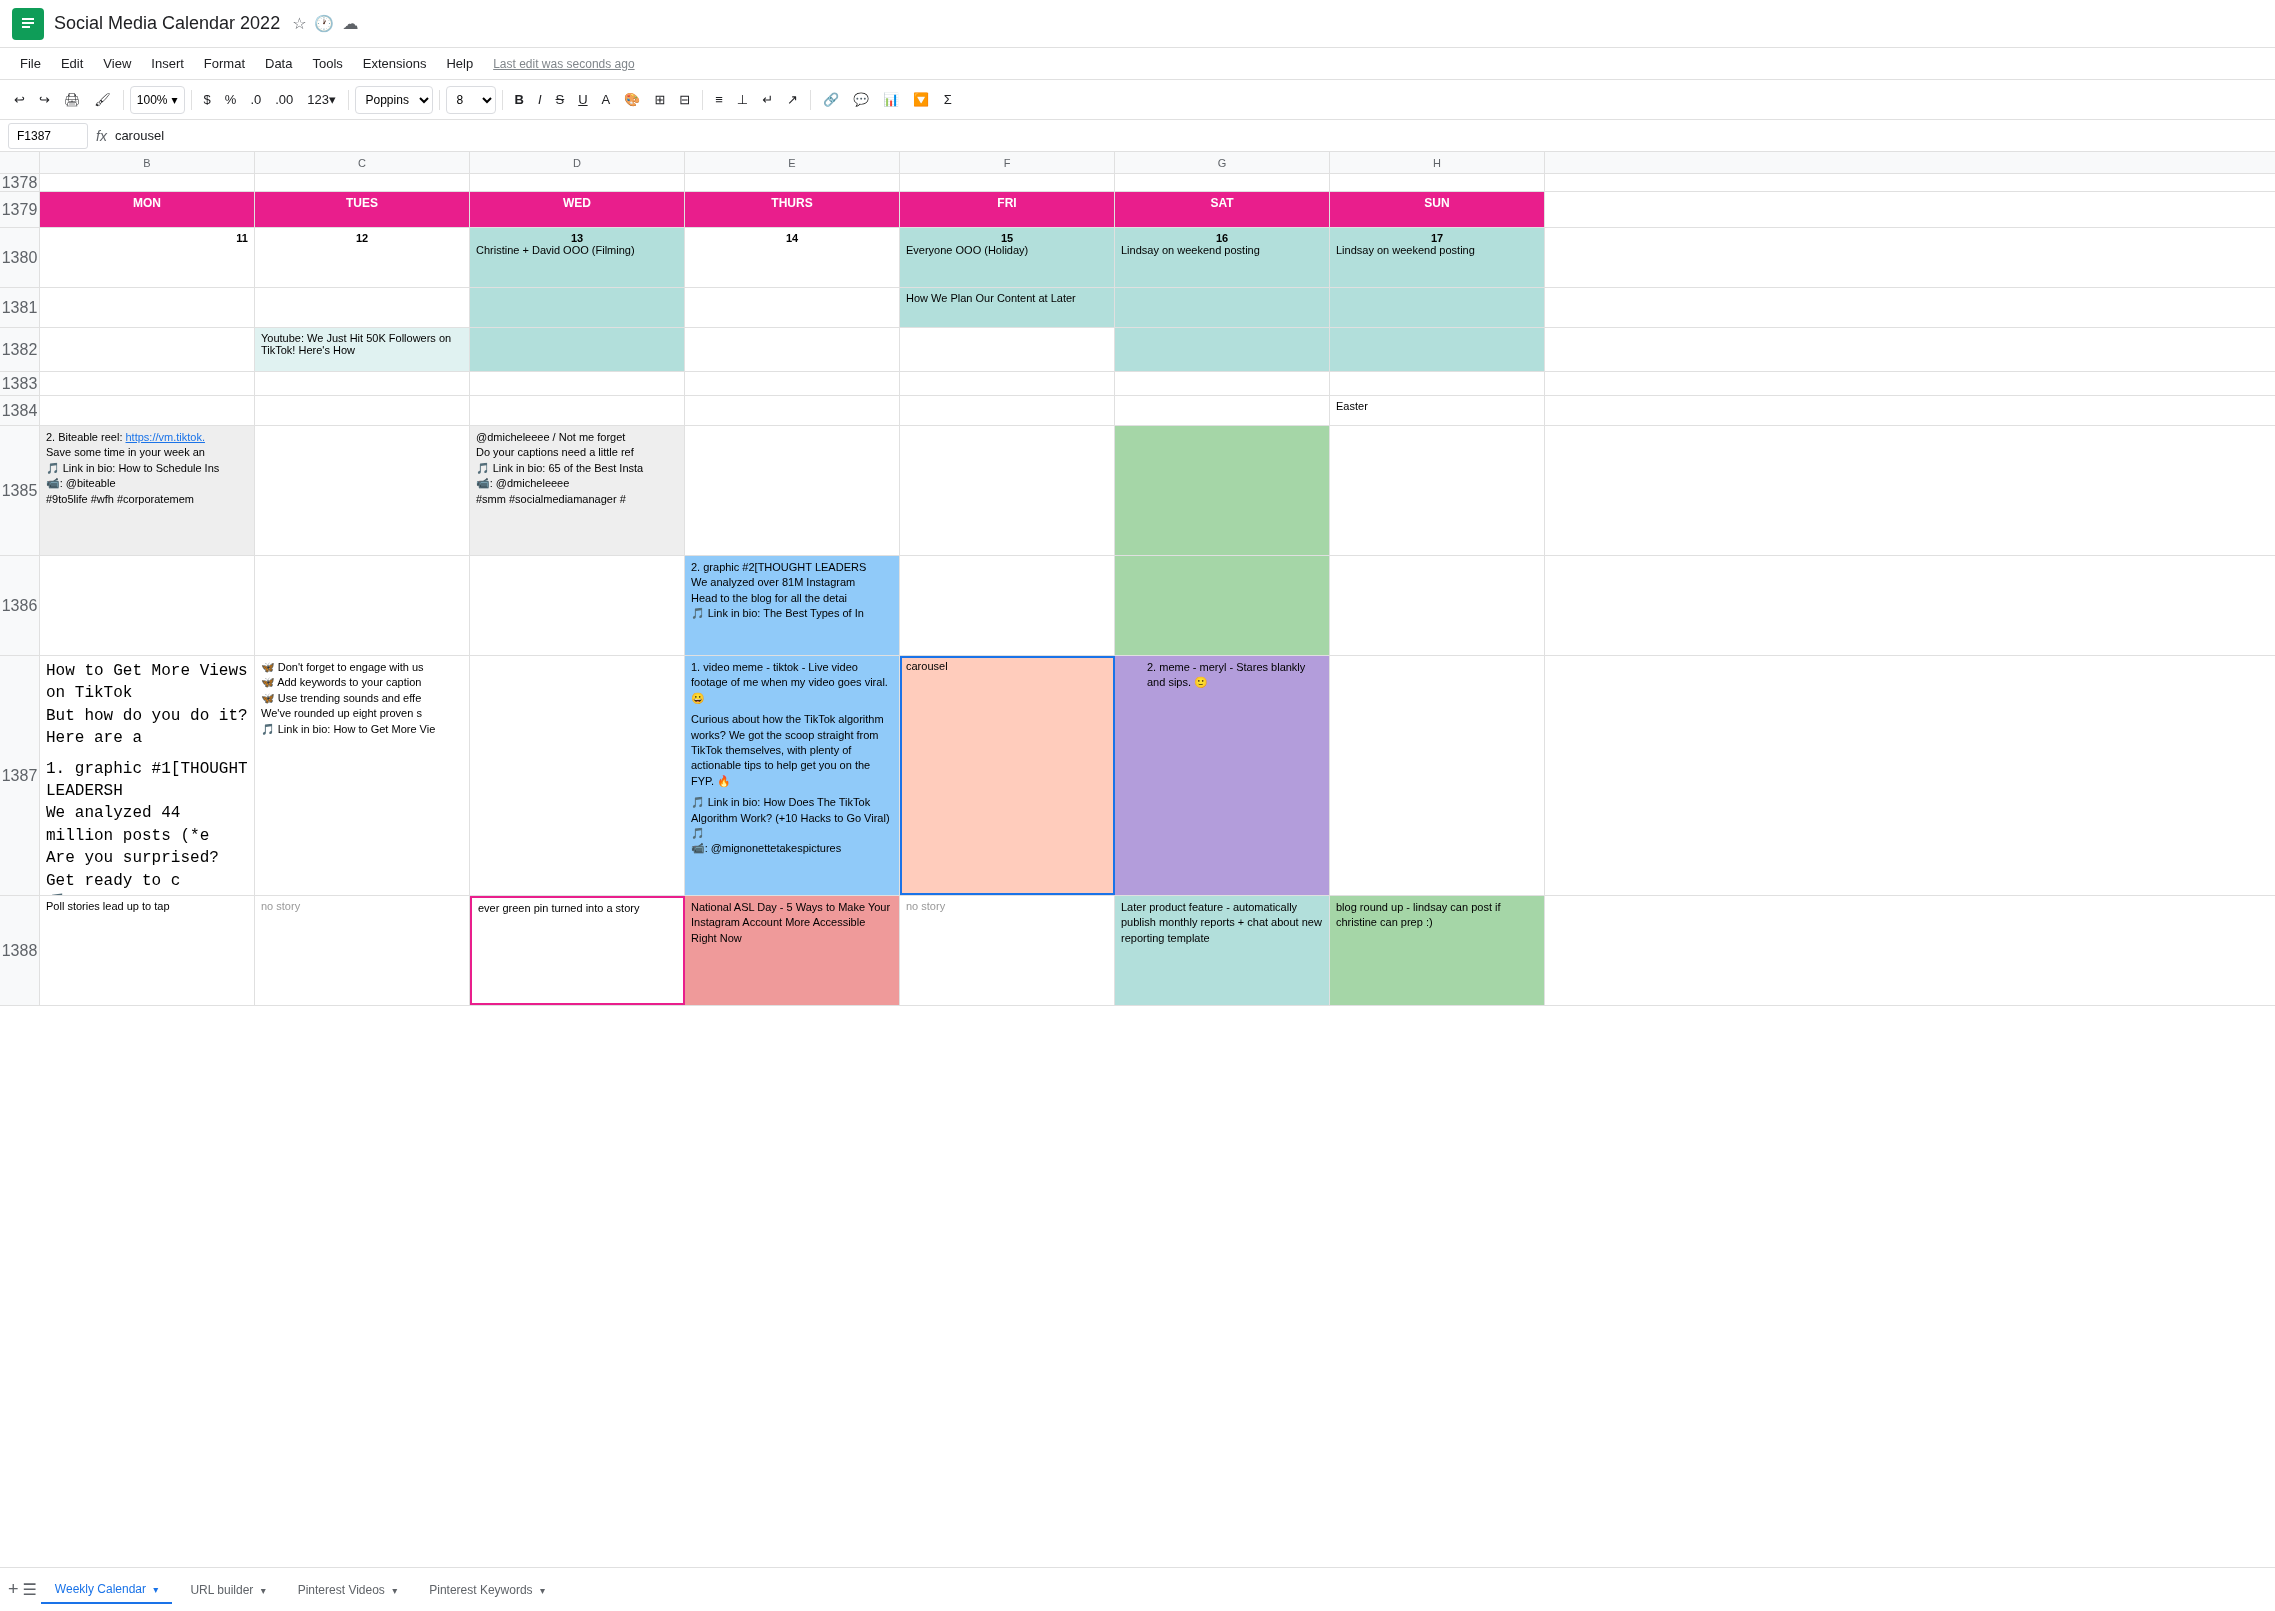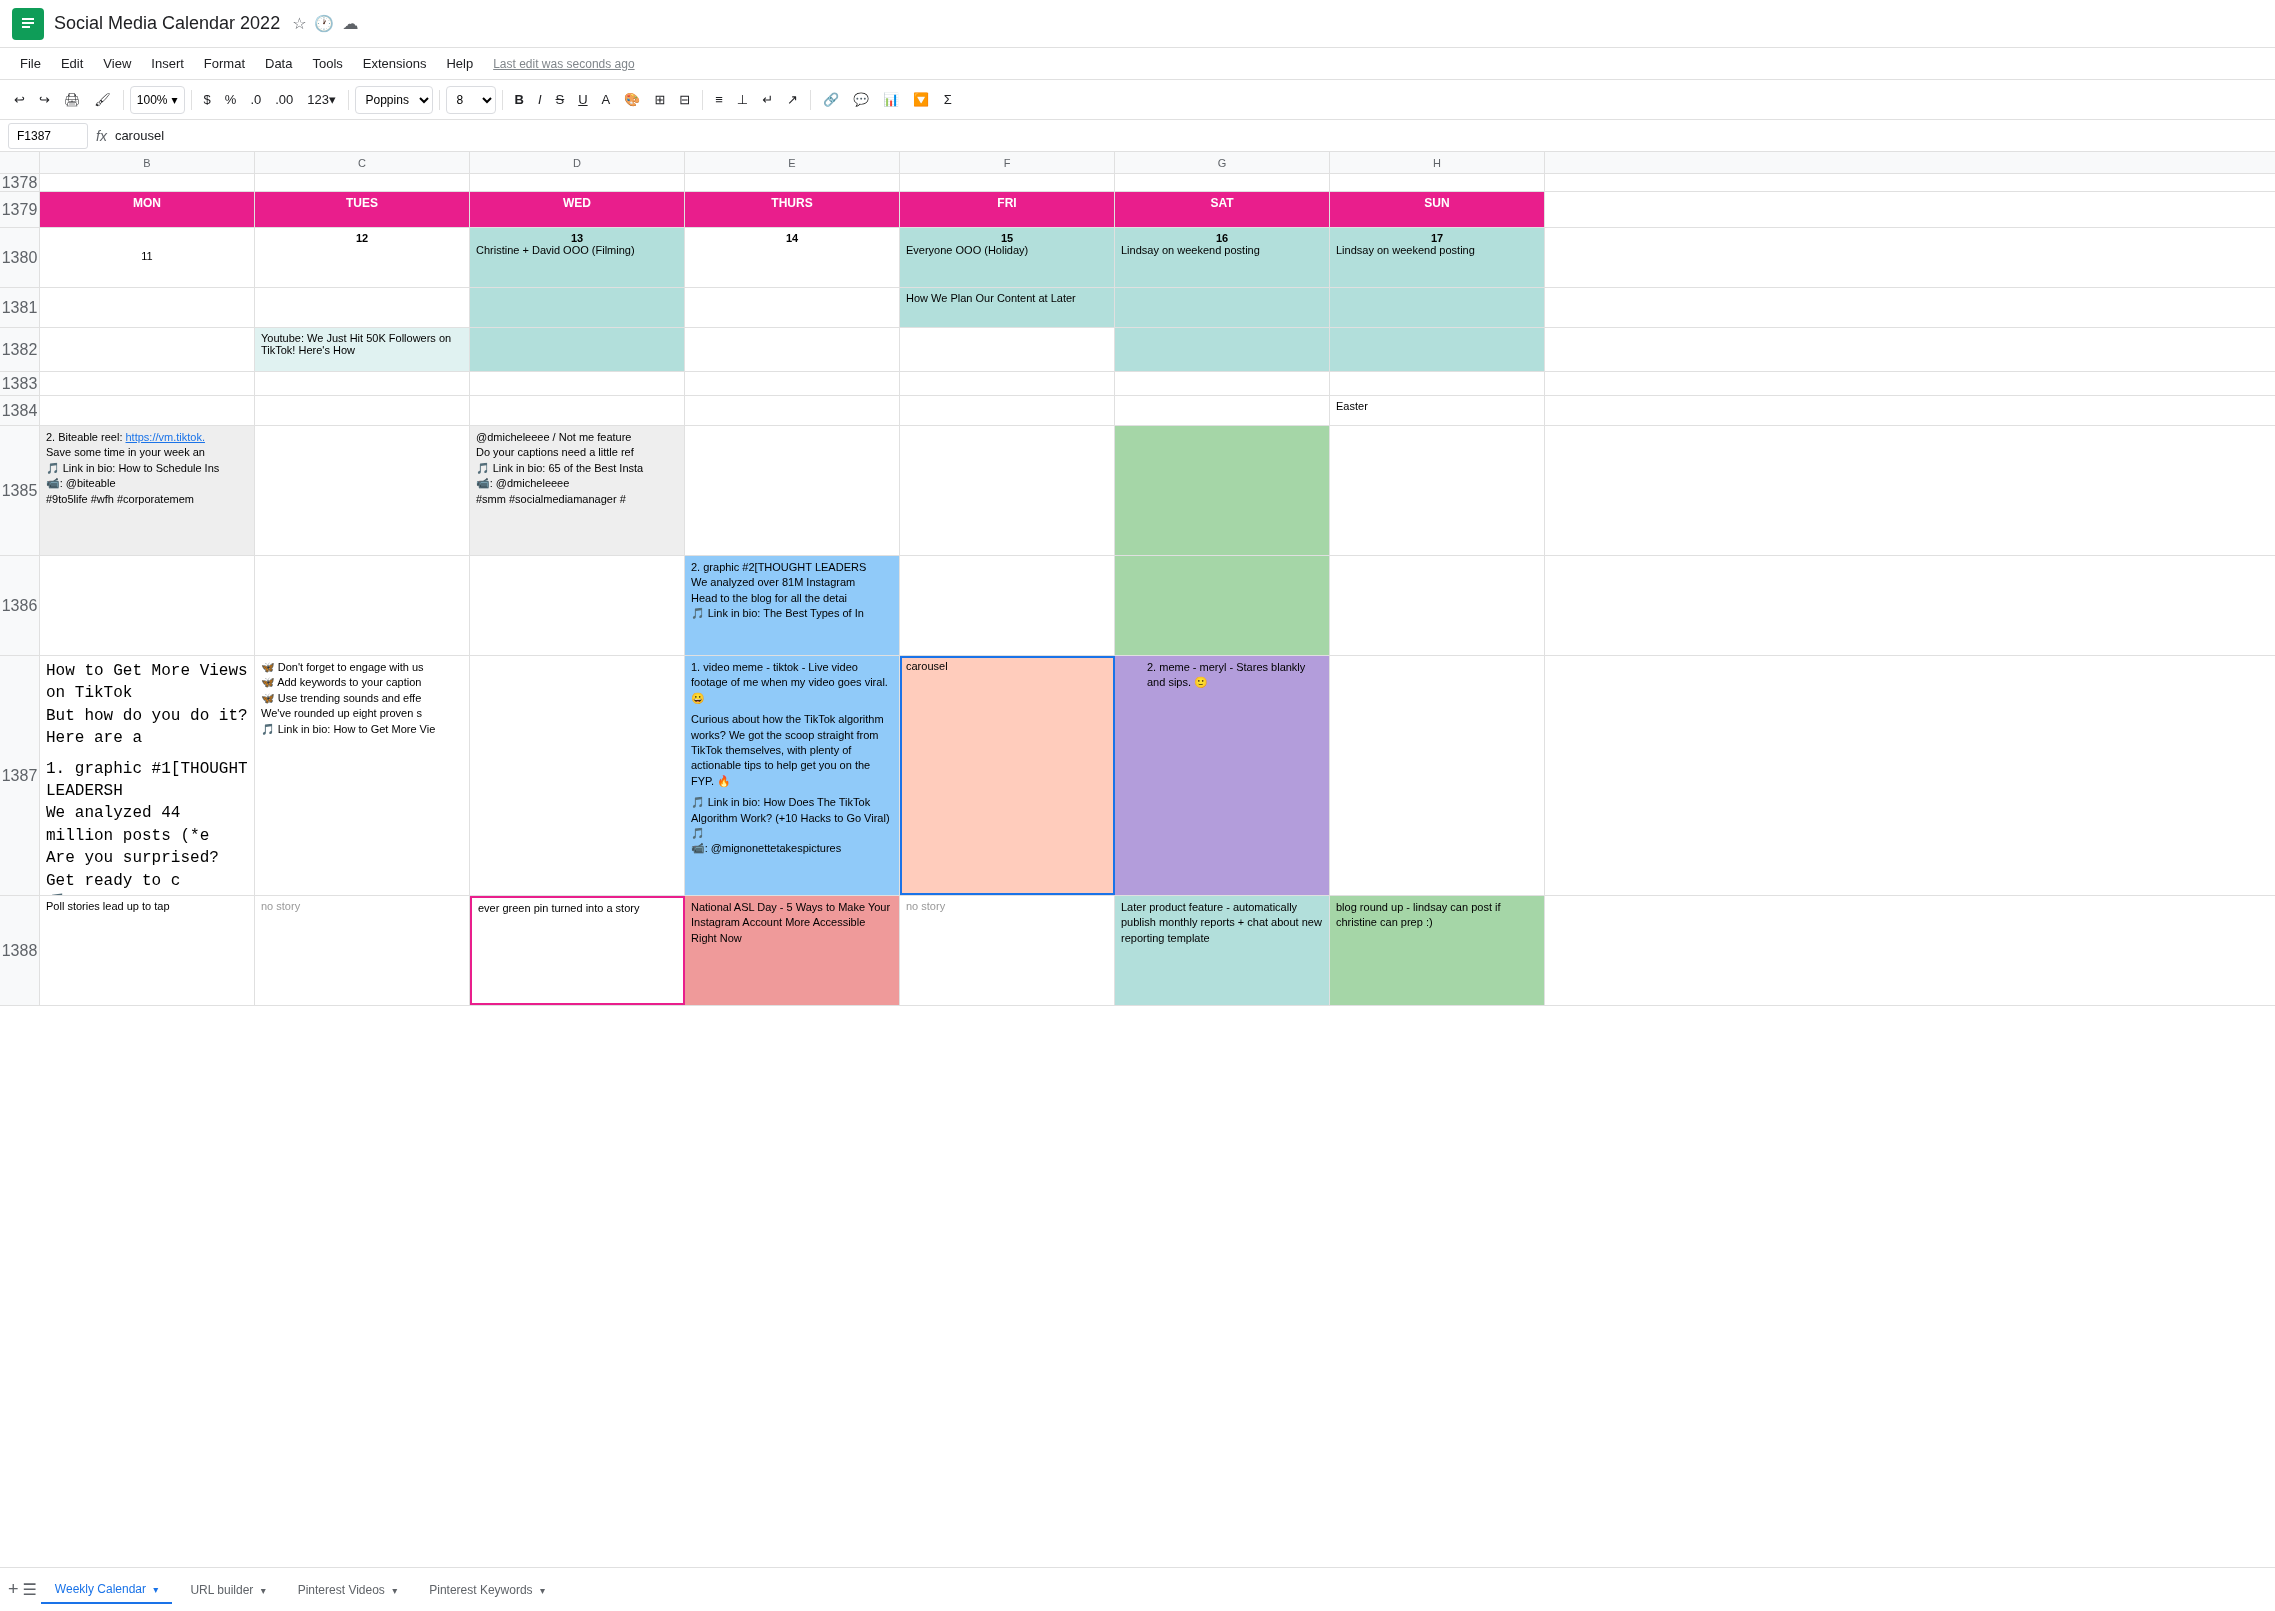--- a/index.html
+++ b/index.html
@@ -208,21 +208,21 @@
         <div>SAT</div>
       </div>
       <div class="cell col-h day-header">
         <div>SUN</div>
       </div>
     </div>
 
     <div class="sheet-row" style="height:60px;">
       <div class="row-num">1380</div>
       <div class="cell col-b date-row">
-        <div style="font-weight:normal; text-align:center;margin-top:18px;">11</div>
+        <div style="font-weight:bold; text-align:right;">11</div>
       </div>
       <div class="cell col-c date-row">
         <div style="font-weight:bold; text-align:center;">12</div>
       </div>
       <div class="cell col-d bg-teal">
         <div style="font-weight:bold; text-align:center;">13</div>
         <div style="font-size:11px;">Christine + David OOO (Filming)</div>
       </div>
       <div class="cell col-e date-row">
         <div style="font-weight:bold; text-align:center;">14</div>
@@ -295,21 +295,21 @@
       <div class="row-num">1385</div>
       <div class="cell col-b bg-gray" style="font-size:11px; line-height:1.4;">
         <div>2. Biteable reel: <span style="color:#1a73e8; text-decoration:underline;">https://vm.tiktok.</span></div>
         <div>Save some time in your week an</div>
         <div>🎵 Link in bio: How to Schedule Ins</div>
         <div>📹: @biteable</div>
         <div>#9to5life #wfh #corporatemem</div>
       </div>
       <div class="cell col-c"></div>
       <div class="cell col-d bg-gray" style="font-size:11px; line-height:1.4;">
-        <div>@dmicheleeee  / Not me feature</div>
+        <div>@dmicheleeee  / Not me forget</div>
         <div>Do your captions need a little ref</div>
         <div>🎵 Link in bio: 65 of the Best Insta</div>
         <div>📹: @dmicheleeee</div>
         <div>#smm #socialmediamanager #</div>
       </div>
       <div class="cell col-e"></div>
       <div class="cell col-f"></div>
       <div class="cell col-g bg-green"></div>
       <div class="cell col-h"></div>
     </div>

